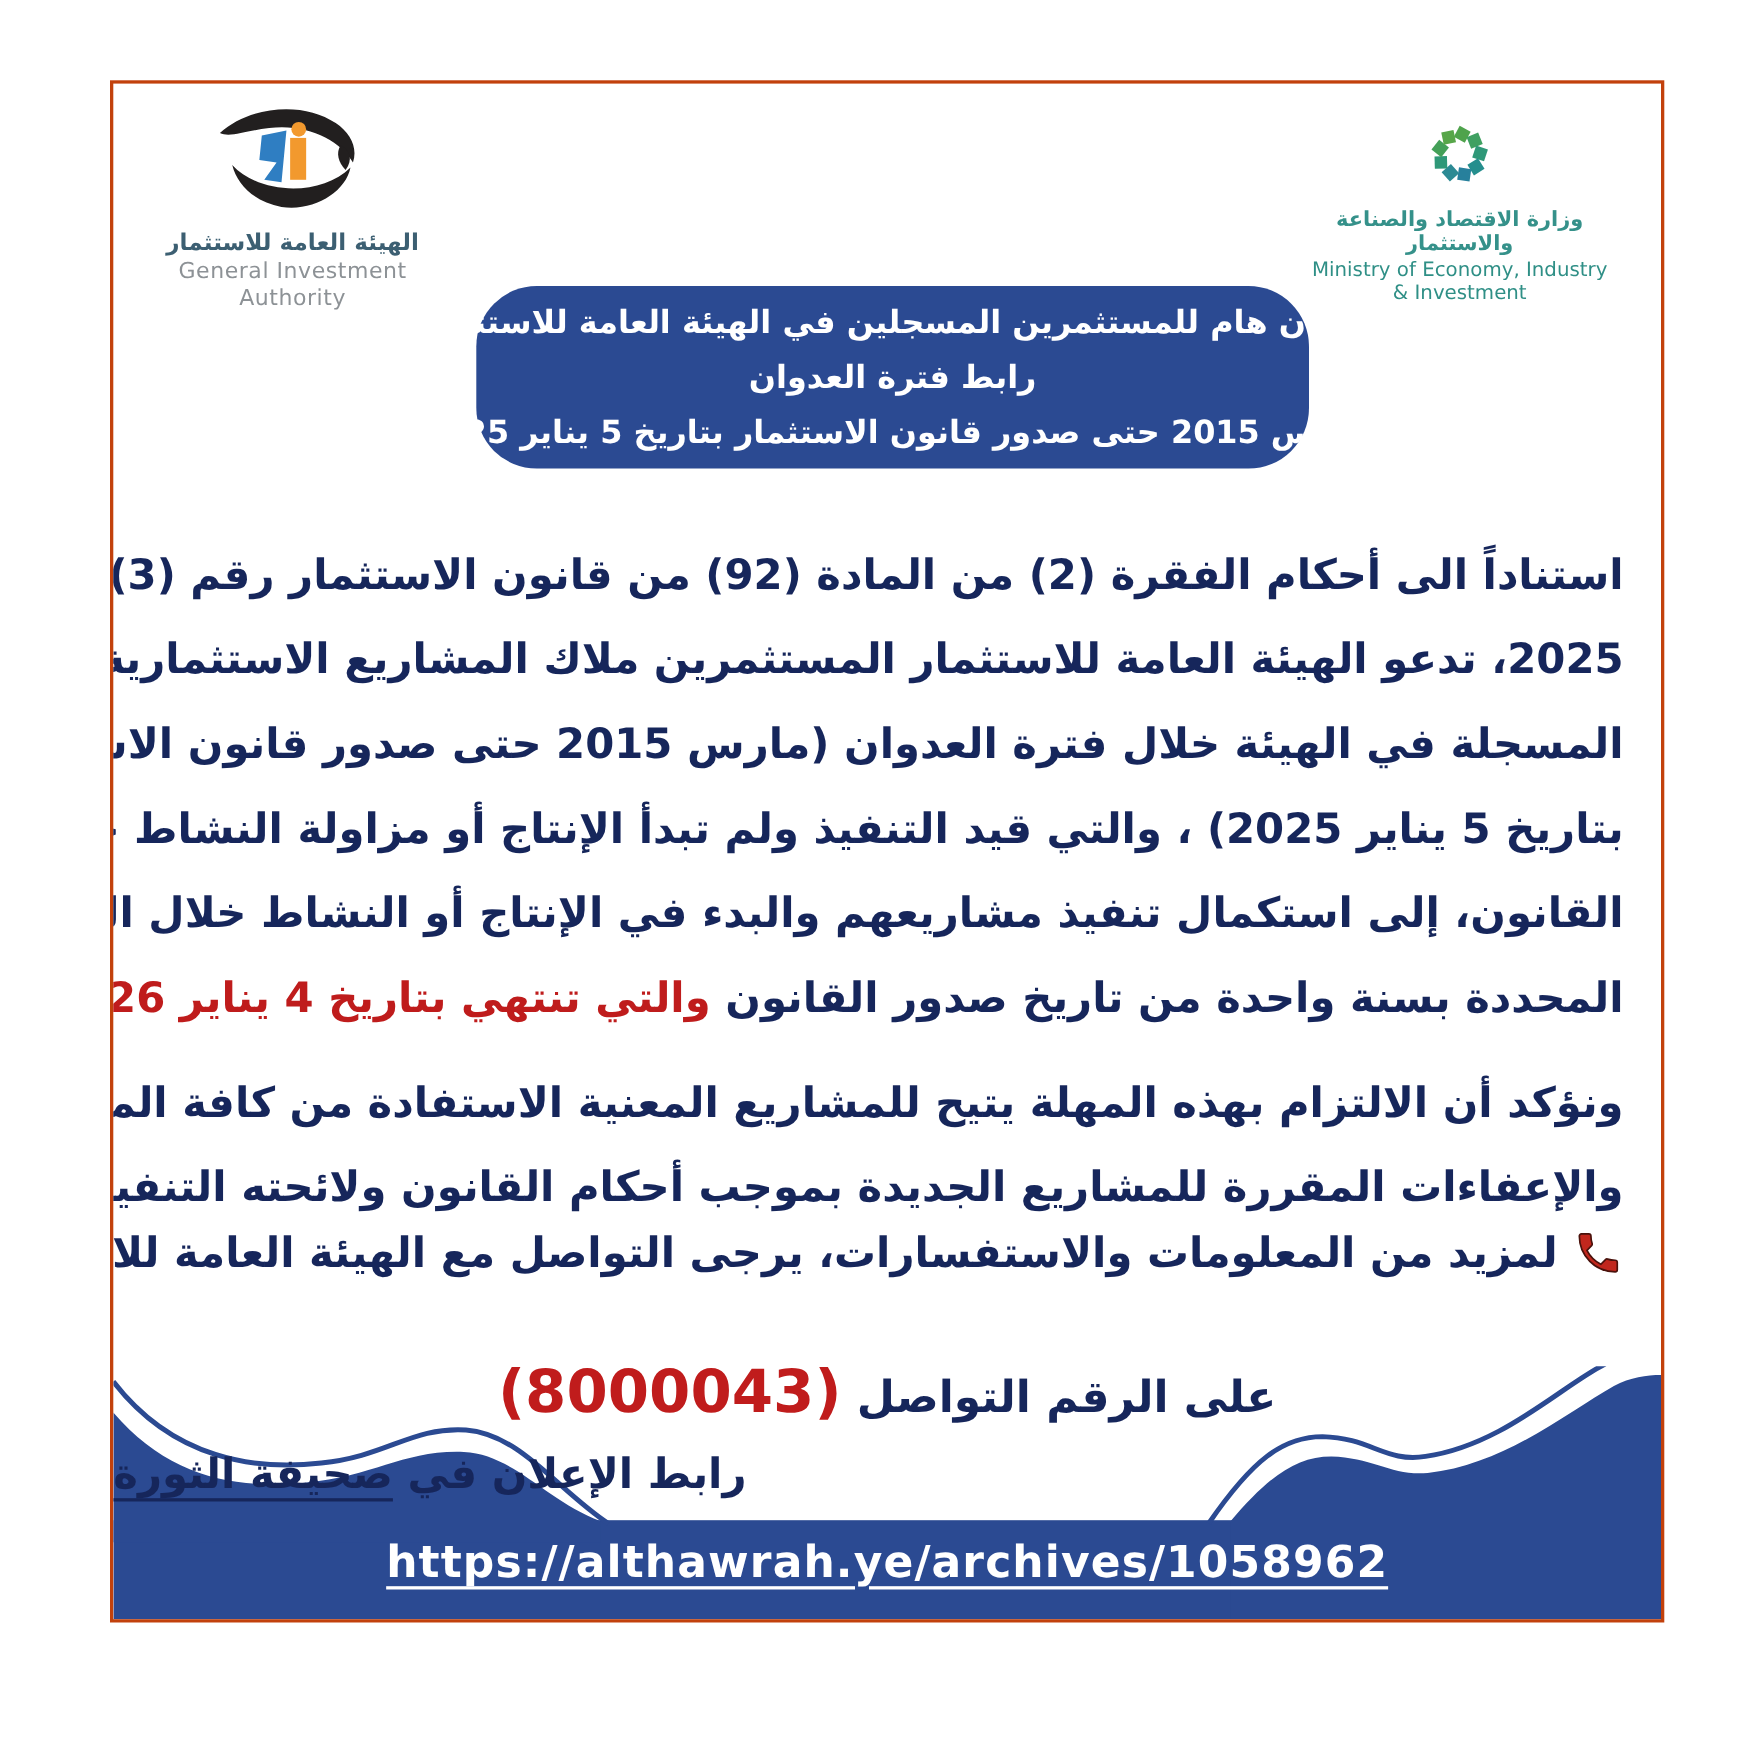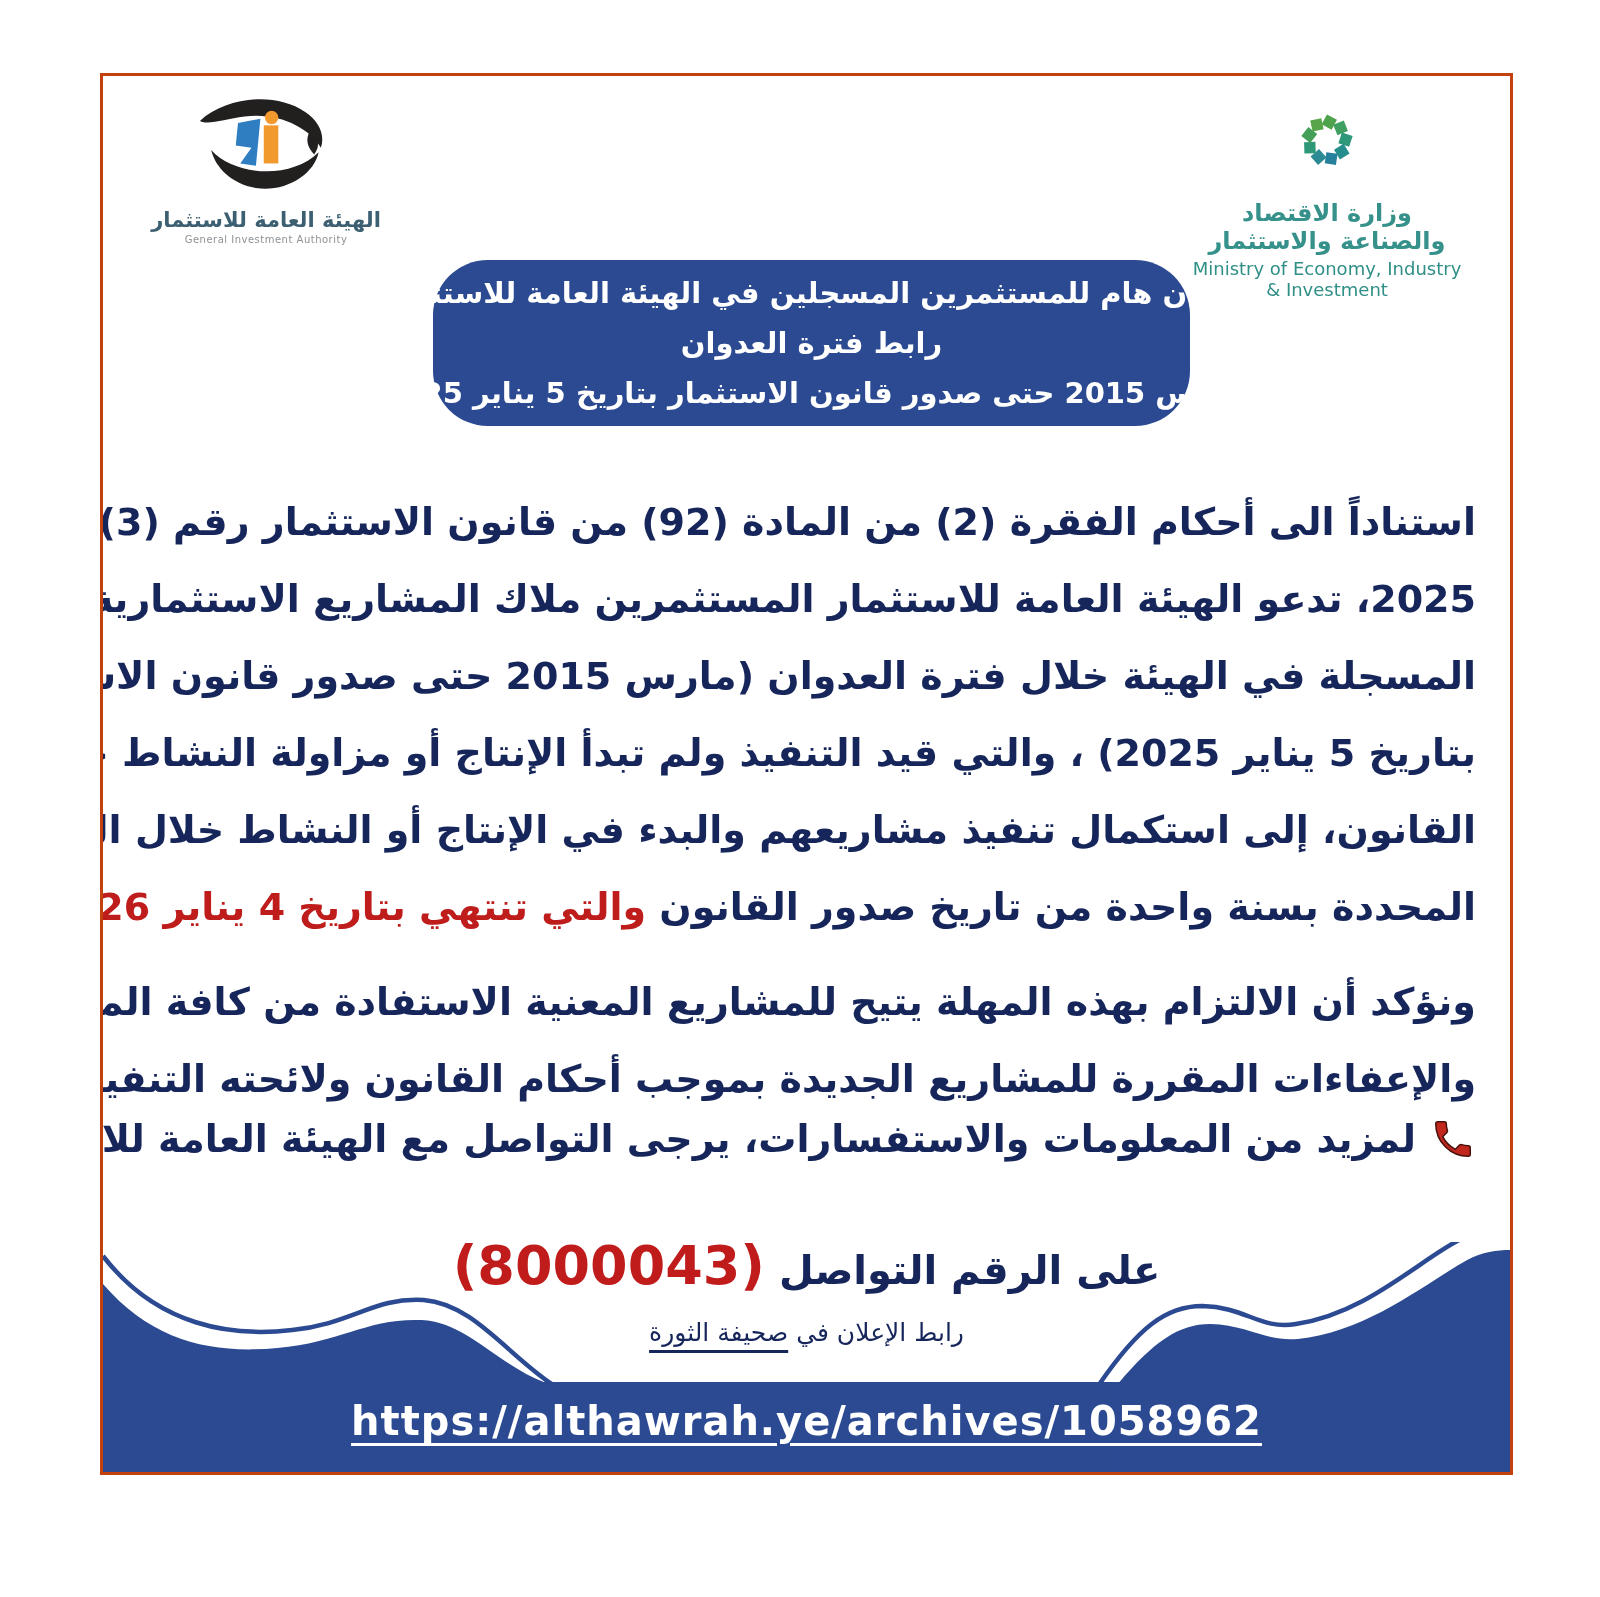--- a/index.html
+++ b/index.html
@@ -6,24 +6,24 @@
   html,body { width:1600px; height:1597px; background:#ffffff;
               font-family:"DejaVu Sans", sans-serif; }
   .card {
     position:absolute; left:100px; top:73px; width:1413px; height:1402px;
     background:#ffffff; border:3px solid #c2410c; overflow:hidden;
   }
   
   .gia-logo { position:absolute; left:28px; top:18px; width:270px; text-align:center; }
   .gia-logo svg { display:block; margin:0 auto; }
   .gia-ar { color:#3c5f72; font-size:21px; font-weight:bold; direction:rtl; margin-top:2px; }
-  .gia-en { color:#8d9296; font-size:10px; margin-top:2px; letter-spacing:.5px; }
+  .gia-en { color:#8d9296; font-size:20px; margin-top:2px; letter-spacing:.5px; }
   .ministry-logo { position:absolute; right:48px; top:20px; width:270px; text-align:center; }
   .ministry-logo svg { display:block; margin:0 auto; }
-  .min-ar { color:#35918a; font-size:24px; font-weight:bold; direction:rtl; margin-top:11px; }
+  .min-ar { color:#35918a; font-size:19px; font-weight:bold; direction:rtl; margin-top:0; }
   .min-en { color:#2f8f86; font-size:18px; font-weight:normal; margin-top:3px; }
   
   .title-pill {
     position:absolute; left:330px; top:184px; width:757px; height:166px;
     background:#2b4a92; border-radius:55px; color:#ffffff;
     display:flex; flex-direction:column; justify-content:center; align-items:center;
     direction:rtl; text-align:center; padding:8px 34px;
   }
   .title-pill .t-line { font-size:29px; font-weight:bold; line-height:50px; white-space:nowrap; }
   
@@ -39,22 +39,22 @@
   .contact { position:absolute; right:34px; left:34px; top:1040px; direction:rtl;
              display:flex; align-items:center; gap:14px; }
   .contact svg { flex:0 0 auto; }
   .contact-text { color:#16265b; font-size:38px; font-weight:bold; white-space:nowrap; }
   .phone-line { position:absolute; left:0; right:0; top:1158px; text-align:center; direction:rtl; }
   .phone-label { color:#16265b; font-size:40px; font-weight:bold; }
   .phone-number { color:#c01c1c; font-size:54px; font-weight:bold;text-align:right; }
   
   .footer { position:absolute; left:0; right:0; bottom:0; height:230px; }
   .footer svg.waves { position:absolute; left:0; top:0; width:100%; height:100%; }
-  .link-label { position:absolute; left:0; right:0; top:76px; text-align:center;
-                direction:rtl; color:#16265b; font-size:25px; font-weight:normal; }
+  .link-label { position:absolute; left:0; right:0; top:76px; text-align:left;
+                direction:rtl; color:#16265b; font-size:38px; font-weight:bold; }
   .link-underlined { text-decoration:underline; text-decoration-thickness:3px; text-underline-offset:9px; }
   .url-line { position:absolute; left:0; right:0; top:156px; text-align:center; direction:ltr; }
   .url-text { color:#ffffff; font-size:40px; font-weight:bold; letter-spacing:1px;
               text-decoration:underline; text-decoration-thickness:3px; text-underline-offset:8px; }
 </style>
 </head>
 <body>
 
 <div class="card">
 

